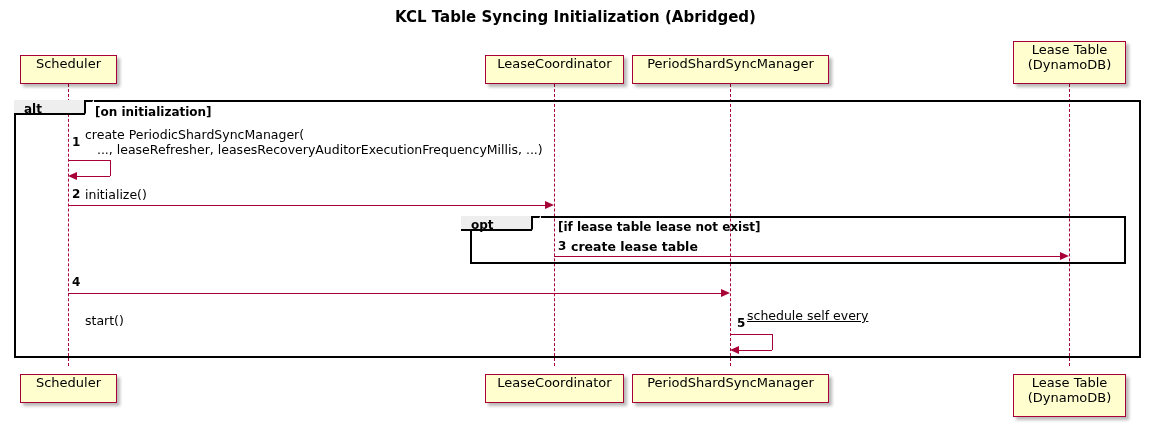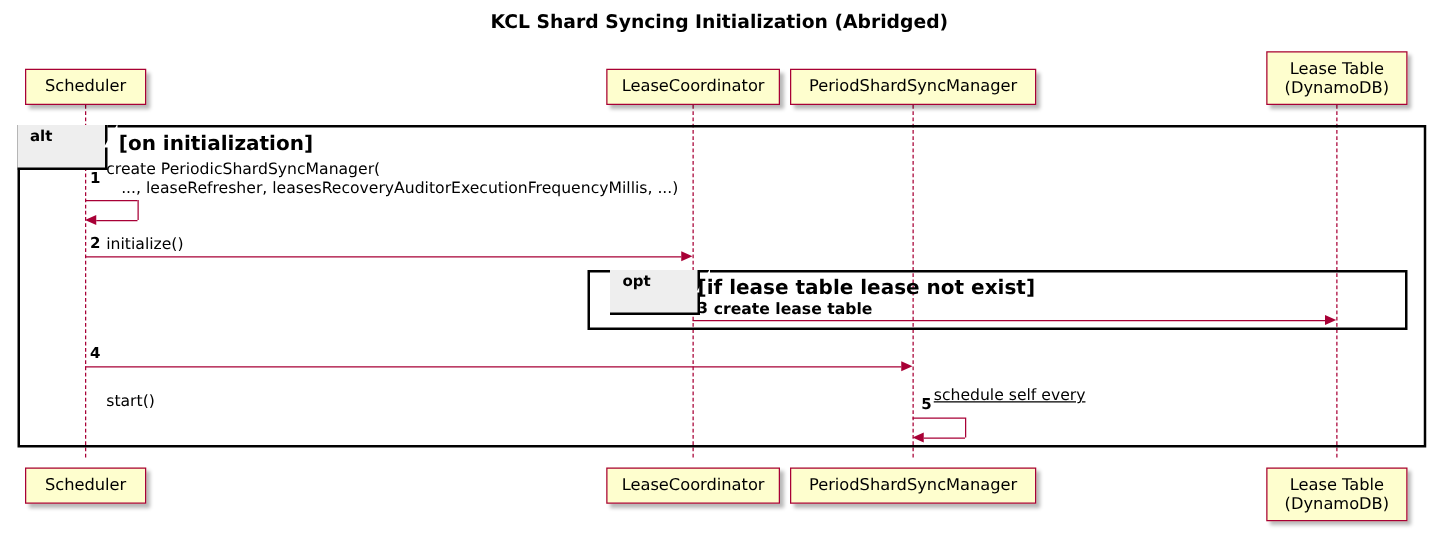--- a/index.html
+++ b/index.html
@@ -31,21 +31,20 @@
     box-sizing: border-box;
     background: #FEFECE;
     border: 1.5px solid #A80036;
     box-shadow: 3px 3px 3px rgba(0,0,0,0.28);
     color: #000000;
     font-size: 13px;
     text-align: center;
     display: flex;
     flex-direction: column;
     align-items: center;
-    justify-content: center;
     line-height: 15px;
     white-space: pre;
   }
   
   .lifeline {
     position: absolute;
     width: 0;
     border-left: 1.5px dashed #A80036;
   }
   
@@ -58,37 +57,37 @@
   .fragment-label {
     position: absolute;
     box-sizing: border-box;
     background: #EEEEEE;
     border-right: 2px solid #000000;
     border-bottom: 2px solid #000000;
     font-size: 12px;
     font-weight: bold;
     color: #000000;
     padding: 1px 8px 1px 10px;
-    height: 36px;
+    height: 15px;
     line-height: 17px;
   }
   .fragment-label::after {
     content: "";
     position: absolute;
     right: -10px;
     top: -1px;
     width: 0;
     height: 0;
     border-style: solid;
     border-width: 0 0 19px 11px;
     border-color: transparent transparent #FFFFFF transparent;
   }
   .fragment-cond {
     position: absolute;
-    font-size: 16px;
+    font-size: 12px;
     font-weight: bold;
     color: #000000;
     white-space: pre;
   }
   
   .arrow-line {
     position: absolute;
     height: 0;
     border-top: 1.5px solid #A80036;
   }
@@ -127,21 +126,21 @@
     color: #000000;
     white-space: pre;
     line-height: 15px;
   }
 </style>
 </head>
 <body>
 
 <div id="diagram">
 
-  <div class="title">KCL Shard Syncing Initialization (Abridged)</div>
+  <div class="title">KCL Table Syncing Initialization (Abridged)</div>
 
   <div class="lifeline" style="left:68px; top:84px; height:282px;"></div>
   <div class="lifeline" style="left:554px; top:84px; height:282px;"></div>
   <div class="lifeline" style="left:730px; top:84px; height:282px;"></div>
   <div class="lifeline" style="left:1069px; top:84px; height:282px;"></div>
 
   <div class="participant" style="left:20px; top:55px; width:97px; height:29px;">
     <span>Scheduler</span>
   </div>
 
@@ -170,21 +169,21 @@
   <div class="arrow-vline" style="left:110px; top:160px; height:16px;"></div>
   <div class="arrow-line" style="left:77px; top:176px; width:33px;"></div>
   <div class="arrowhead-left" style="left:68px; top:172px;"></div>
 
   <div class="msg-num" style="left:72px; top:187px;">2</div>
   <div class="msg-text" style="left:85px; top:187px;">initialize()</div>
   <div class="arrow-line" style="left:68px; top:205px; width:477px;"></div>
   <div class="arrowhead-right" style="left:545px; top:201px;"></div>
 
   <div class="fragment" style="left:470px; top:216px; width:656px; height:48px;"></div>
-  <div class="fragment-label" style="left:488px; top:216px; width:72px;">opt</div>
+  <div class="fragment-label" style="left:461px; top:216px; width:72px;">opt</div>
   <div class="fragment-cond" style="left:558px; top:220px;">[if lease table lease not exist]</div>
 
   <div class="msg-num" style="left:558px; top:239px;">3</div>
   <div class="msg-text" style="left:571px; top:239px;font-weight:bold;">create lease table</div>
   <div class="arrow-line" style="left:554px; top:256px; width:506px;"></div>
   <div class="arrowhead-right" style="left:1060px; top:252px;"></div>
 
   <div class="msg-num" style="left:72px; top:275px;">4</div>
   <div class="msg-text" style="left:85px; top:275px;margin-top:38px;">start()</div>
   <div class="arrow-line" style="left:68px; top:293px; width:653px;"></div>

